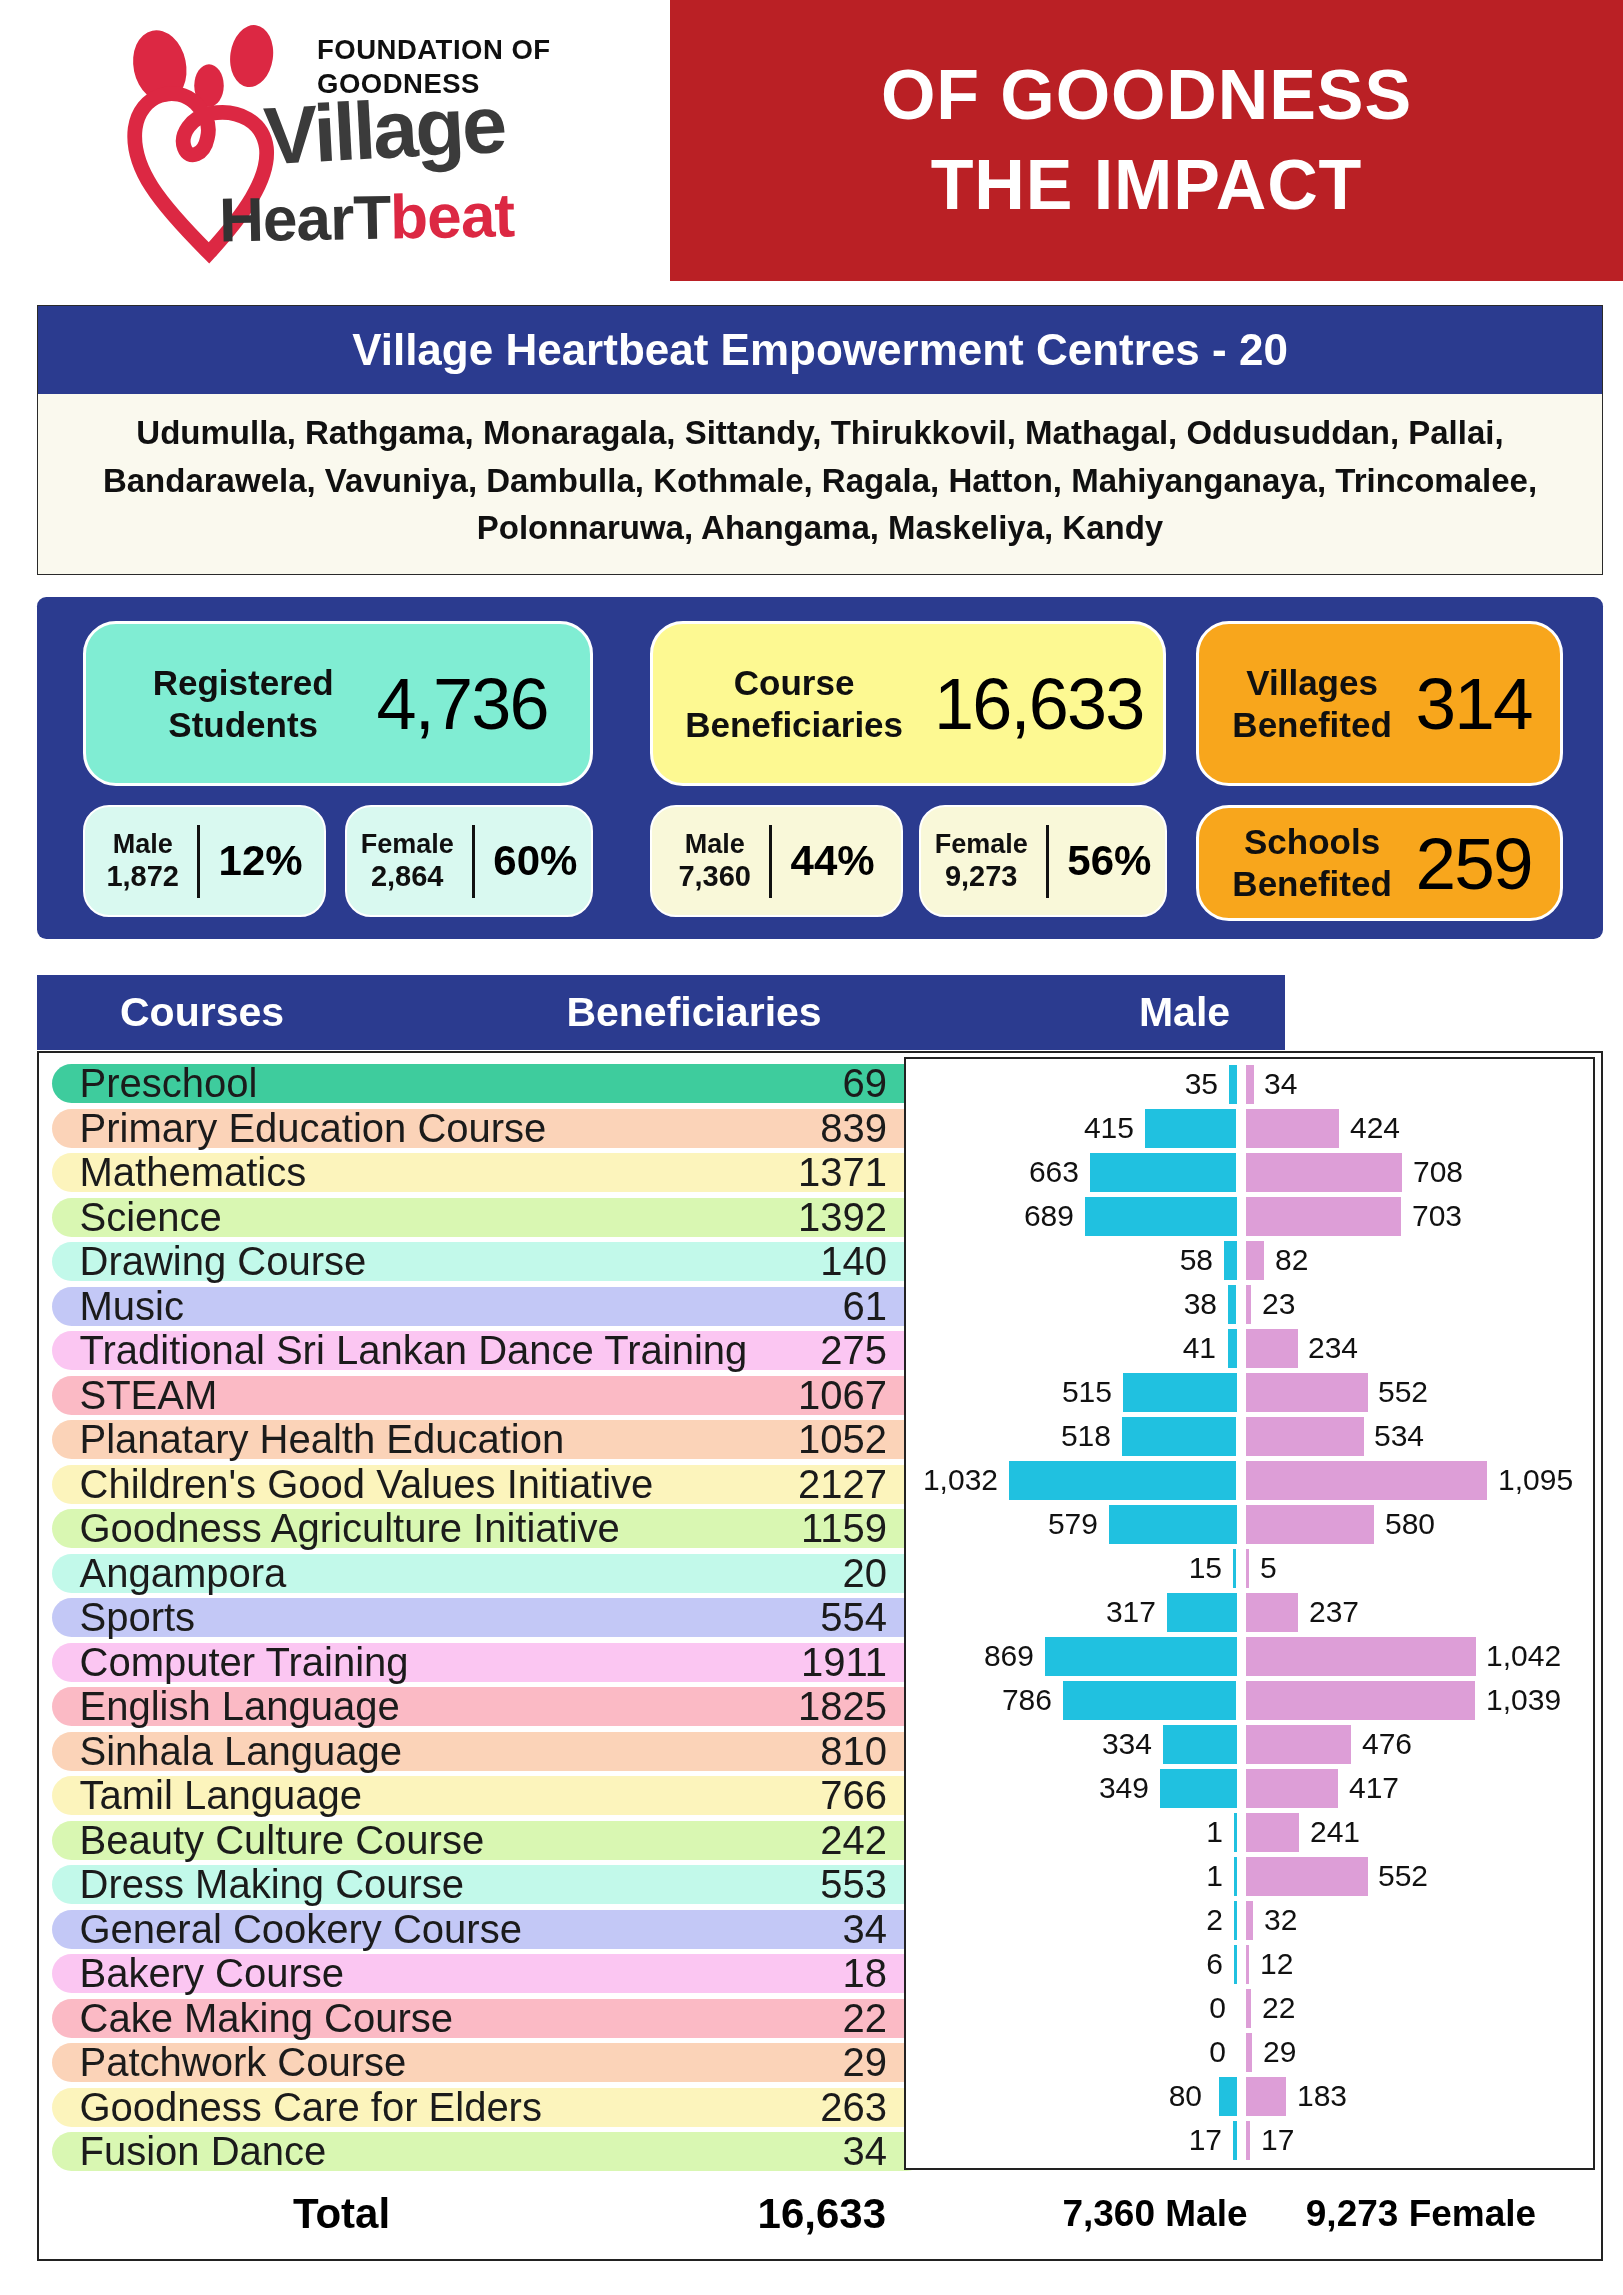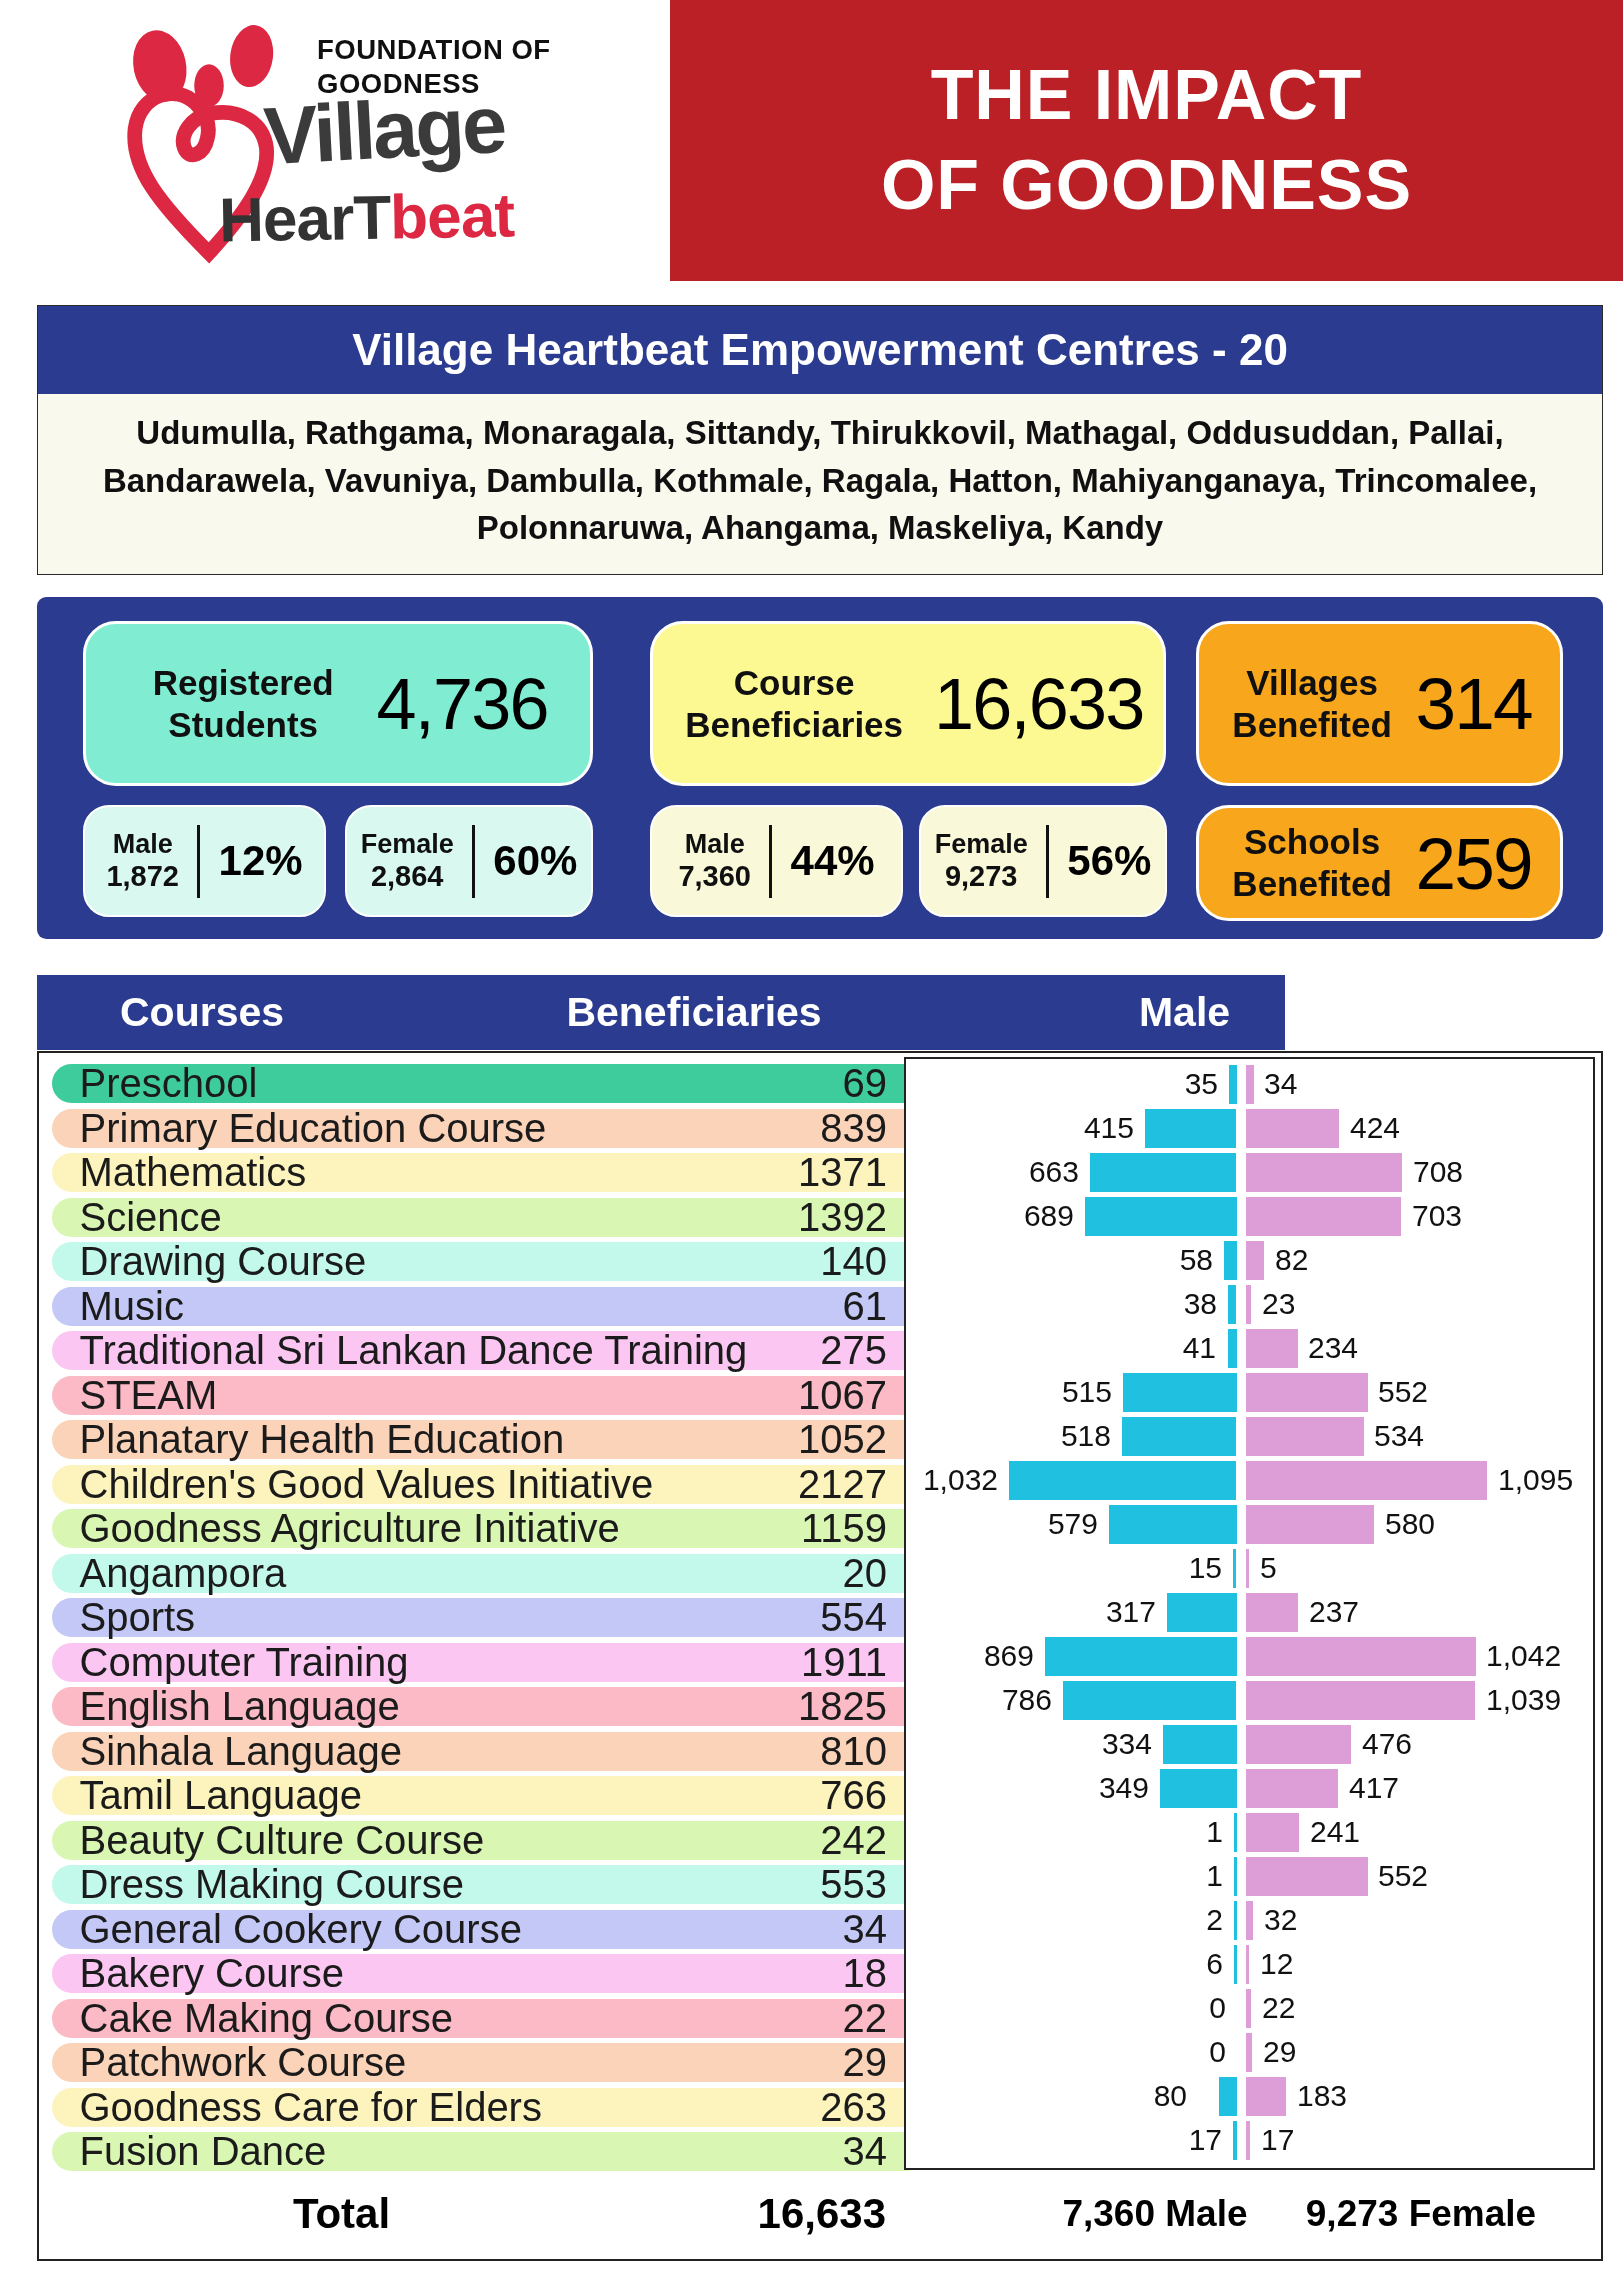--- a/index.html
+++ b/index.html
@@ -98,22 +98,22 @@
     <svg class="logo-heart" viewBox="0 0 120 150">
       <ellipse cx="30" cy="28" rx="16" ry="22" fill="#DC2843" transform="rotate(-12 30 28)"></ellipse>
       <ellipse cx="60" cy="40" rx="9" ry="13" fill="#DC2843"></ellipse>
       <ellipse cx="86" cy="22" rx="13" ry="19" fill="#DC2843" transform="rotate(8 86 22)"></ellipse>
       <path d="M60 142 C30 112 12 90 15 66 C18 45 40 39 52 51 C58 57 61 64 59 72 C57 82 48 86 45 78 C42 70 49 59 61 57 C78 54 93 62 95 78 C97 97 81 119 60 142 Z" fill="none" stroke="#DC2843" stroke-width="9" stroke-linecap="round"></path>
     </svg>
     <div class="foundation-text">FOUNDATION OF GOODNESS</div>
     <div class="village-script">Village</div>
     <div class="heartbeat-script"><span>HearT</span><span class="beat">beat</span></div>
     <div class="red-banner">
+      <div>OF GOODNESS</div>
       <div>THE IMPACT</div>
-      <div>OF GOODNESS</div>
     </div>
   </div>
 
   <div class="centres">
     <div class="centres-title">Village Heartbeat Empowerment Centres - 20</div>
     <div class="centres-body">Udumulla, Rathgama, Monaragala, Sittandy, Thirukkovil, Mathagal, Oddusuddan, Pallai, Bandarawela, Vavuniya, Dambulla, Kothmale, Ragala, Hatton, Mahiyanganaya, Trincomalee, Polonnaruwa, Ahangama, Maskeliya, Kandy</div>
   </div>
 
   <div class="stats">
     <div class="big-card card-registered">
@@ -413,21 +413,21 @@
           </div>
           <div class="chart-row">
             <div class="bar" style="background: rgb(32, 193, 224); width: 0px; left: 331px;"></div>
             <div class="bar" style="background: rgb(221, 158, 215); width: 6.4px; left: 340px;"></div>
             <span class="bar-label" style="right: 365px;">0</span>
             <span class="bar-label" style="left: 357px;">29</span>
           </div>
           <div class="chart-row">
             <div class="bar" style="background: rgb(32, 193, 224); width: 17.6px; left: 313px;"></div>
             <div class="bar" style="background: rgb(221, 158, 215); width: 40px; left: 340px;"></div>
-            <span class="bar-label" style="right: 404px;">80</span>
+            <span class="bar-label" style="right: 389px;">80</span>
             <span class="bar-label" style="left: 391px;">183</span>
           </div>
           <div class="chart-row">
             <div class="bar" style="background: rgb(32, 193, 224); width: 3.7px; left: 327px;"></div>
             <div class="bar" style="background: rgb(221, 158, 215); width: 3.7px; left: 340px;"></div>
             <span class="bar-label" style="right: 369px;">17</span>
             <span class="bar-label" style="left: 355px;">17</span>
           </div>
         </div>
     </div>

